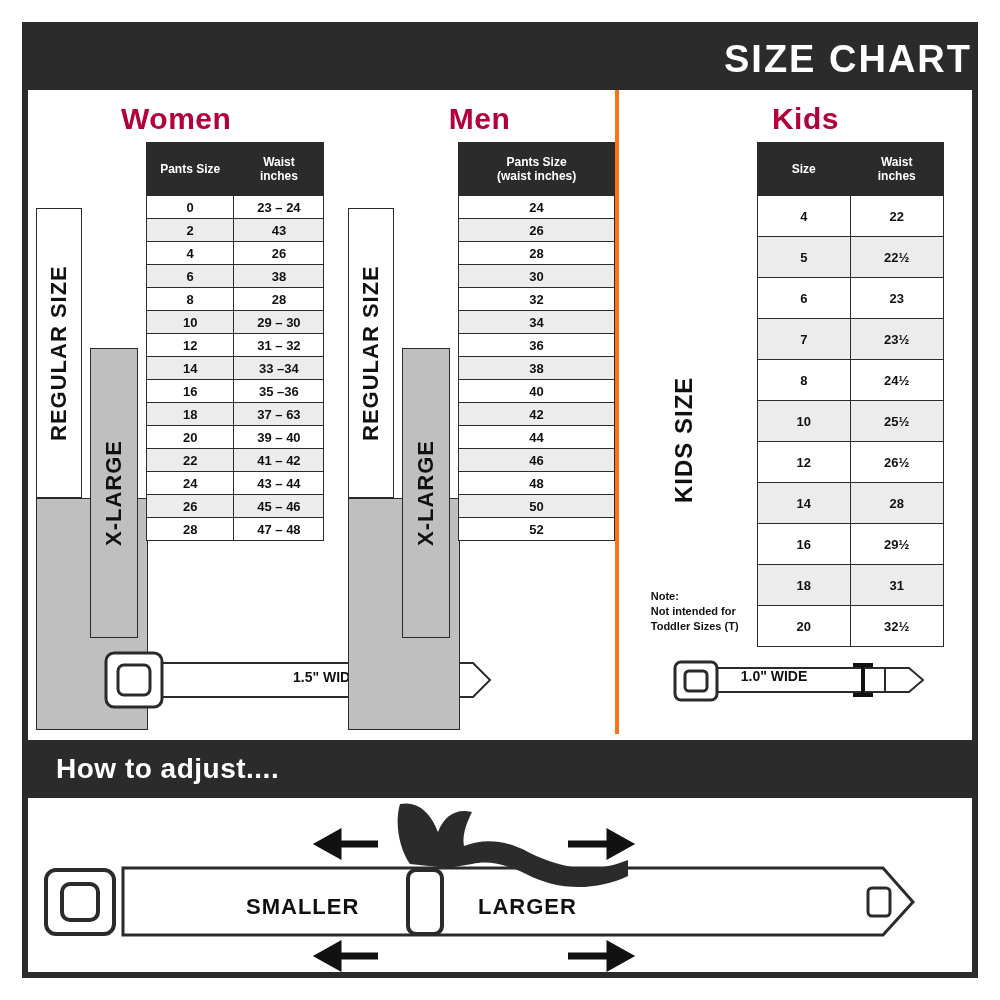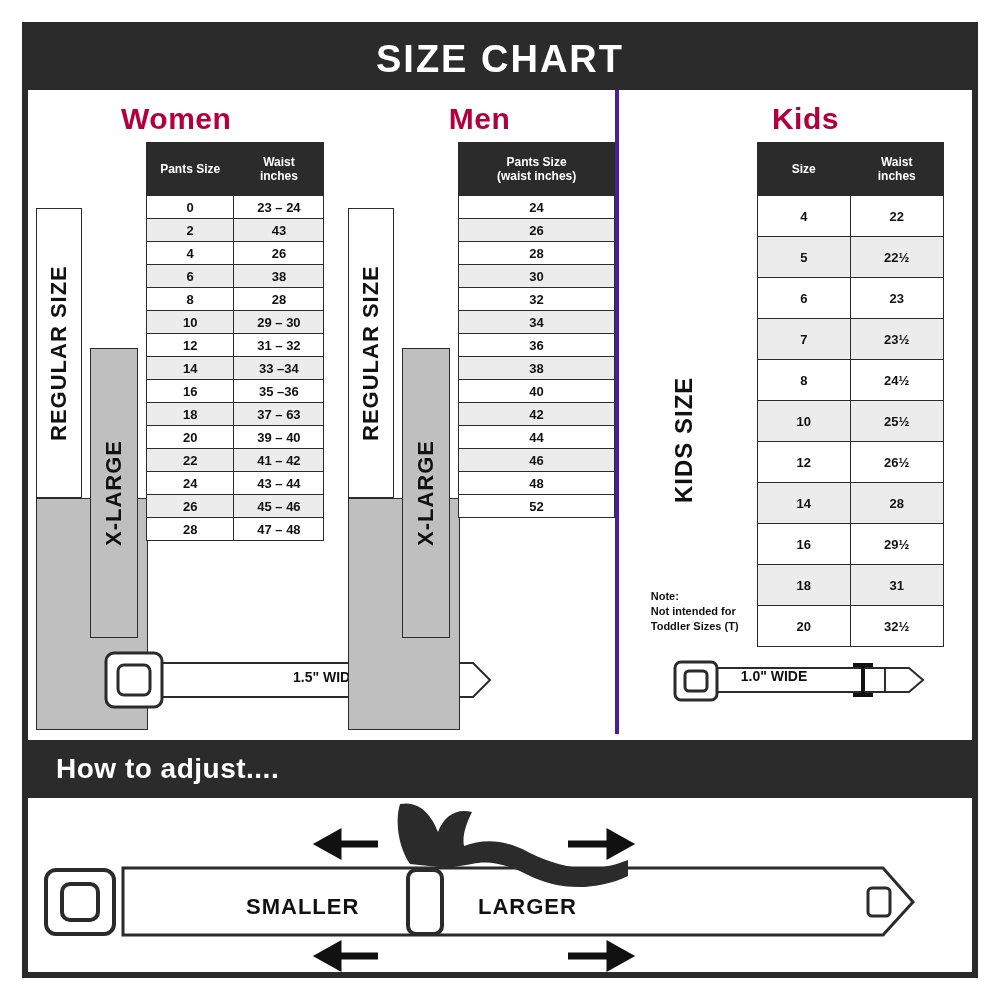--- a/index.html
+++ b/index.html
@@ -30,21 +30,21 @@
   .title-band {
     position: absolute;
     left: 28px;
     top: 28px;
     width: 944px;
     height: 62px;
     background: #2b2b2b;
     color: #ffffff;
     display: flex;
     align-items: center;
-    justify-content: center;
+    justify-content: flex-end;
   }
   .title-band .title {
     font-size: 38px;
     font-weight: bold;
     letter-spacing: 2px;
   }
 
   
   .columns {
     position: absolute;
@@ -53,21 +53,21 @@
     width: 944px;
     height: 644px;
     display: flex;
     gap: 20px;
   }
   .col {
     position: relative;
     box-sizing: border-box;
   }
   .col.women { width: 330px; }
-  .col.men   { width: 305px; border-right: 4px solid #4c1d95; }
+  .col.men   { width: 305px; border-right: 4px solid #f97316; }
   .col.kids  { width: 371px; }
 
   .col-title {
     text-align: center;
     color: #b3003c;
     font-size: 30px;
     font-weight: bold;
     margin-top: 12px;
     letter-spacing: 0.5px;
   }
@@ -344,20 +344,23 @@
                 <td>42</td>
               </tr>
             <tr class="plain">
                 <td>44</td>
               </tr>
             <tr class="alt">
                 <td>46</td>
               </tr>
             <tr class="plain">
                 <td>48</td>
+              </tr>
+            <tr class="alt">
+                <td>50</td>
               </tr>
             <tr class="plain">
                 <td>52</td>
               </tr>
           </tbody>
         </table>
       </div>
     </div>
 
     <div class="col kids">

